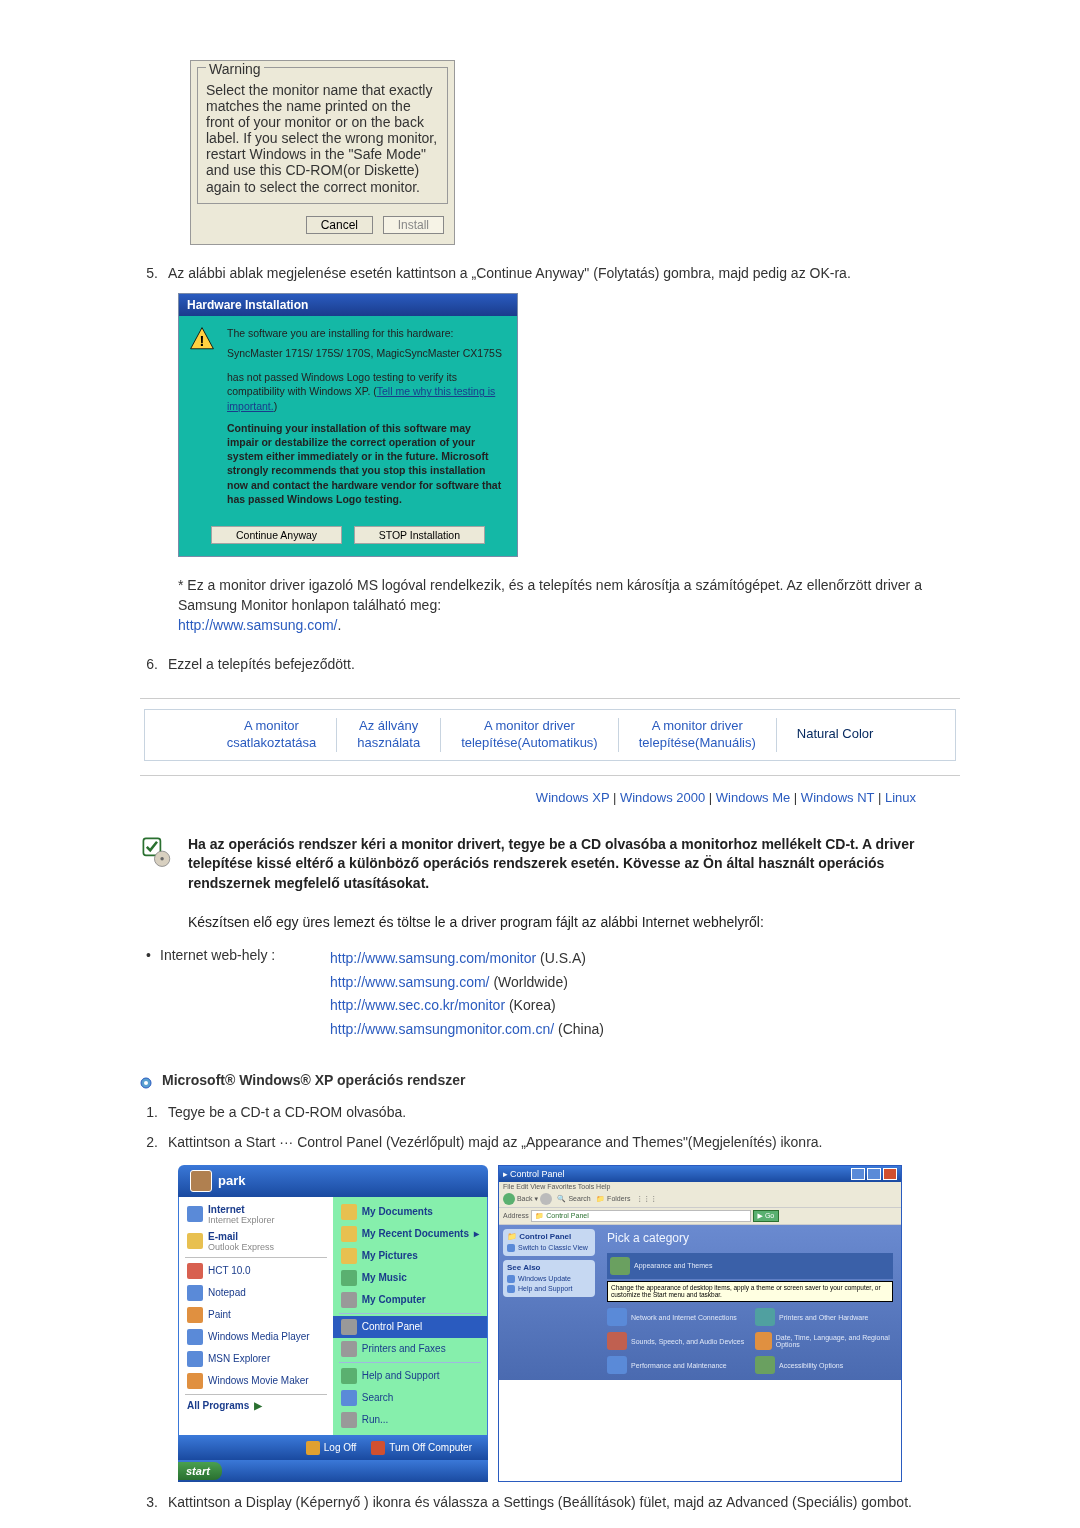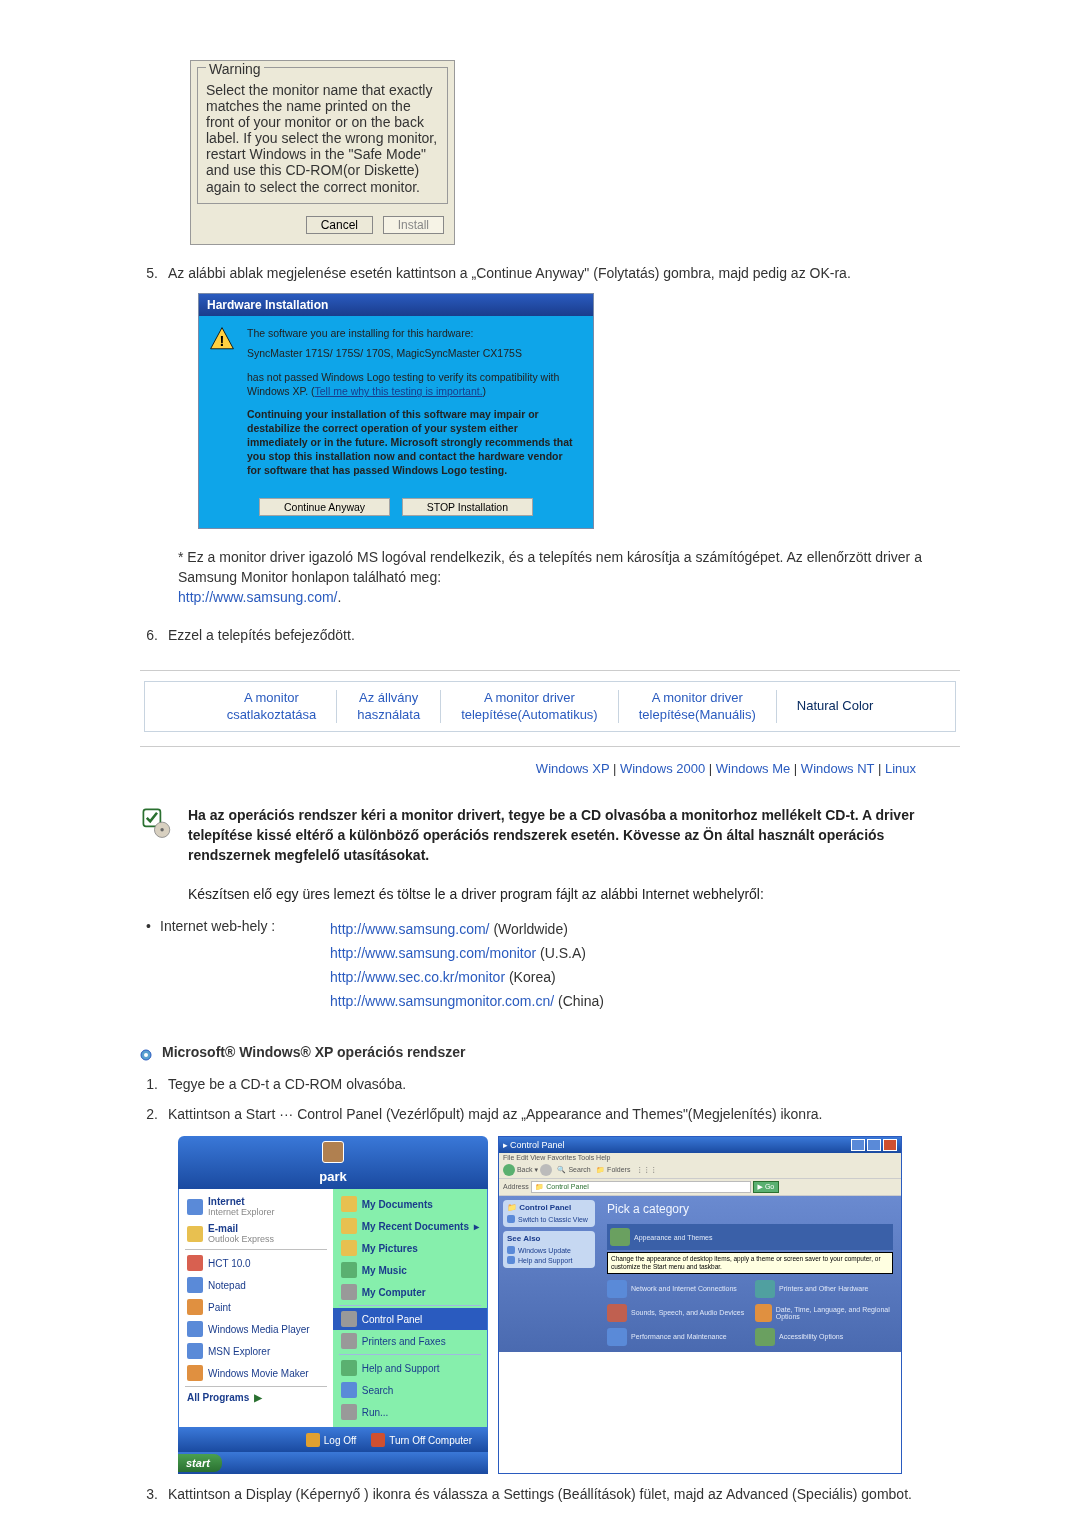--- a/index.html
+++ b/index.html
@@ -71,24 +71,24 @@
   }
   .step .num {
     width: 28px;
     flex: 0 0 28px;
     text-align: right;
     padding-right: 10px;
   }
   .step .txt { flex: 1; padding-right: 40px; }
   
   .hwi {
-    width: 396px;
-    margin-left: 58px;
+    width: 340px;
+    margin-left: 38px;
     border: 1px solid #7a8aa8;
-    background: #0ea5e9;
+    background: #14b8a6;
     font-family: Tahoma, sans-serif;
   }
   .hwi-title {
     background: linear-gradient(#2a5bbf, #1a3c8c);
     color: #fff;
     font-size: 12px;
     font-weight: bold;
     padding: 4px 8px;
   }
   .hwi-body {
@@ -224,21 +224,20 @@
   .sm-header {
     background: linear-gradient(#3a78d8, #1a4aa0);
     color: #fff;
     padding: 5px 12px;
     font-size: 13px;
     font-weight: bold;
     border-radius: 6px 6px 0 0;
     display: flex;
     align-items: center;
     gap: 6px;
-    flex-direction: column;
   }
   .sm-avatar {
     width: 22px; height: 22px; background: #b08050;
     border: 1px solid #fff; border-radius: 3px;
   }
   .sm-body {
     display: flex;
     background: #fff;
     border: 1px solid #3a78d8;
     border-top: none;
@@ -498,22 +497,22 @@
       <span class="b">Ha az operációs rendszer kéri a monitor drivert, tegye be a CD olvasóba a monitorhoz mellékelt CD-t. A driver telepítése kissé eltérő a különböző operációs rendszerek esetén. Kövesse az Ön által használt operációs rendszernek megfelelő utasításokat.</span><br><br>
       <span>Készítsen elő egy üres lemezt és töltse le a driver program fájlt az alábbi Internet webhelyről:</span>
     </div>
   </div>
 
   <div class="dl-row">
     <div class="dl-label">
       <span class="bullet">•</span><span>Internet web-hely :</span>
     </div>
     <div class="dl-links">
+      <div><a>http://www.samsung.com/monitor</a><span> (U.S.A)</span></div>
       <div><a>http://www.samsung.com/</a><span> (Worldwide)</span></div>
-      <div><a>http://www.samsung.com/monitor</a><span> (U.S.A)</span></div>
       <div><a>http://www.sec.co.kr/monitor</a><span> (Korea)</span></div>
       <div><a>http://www.samsungmonitor.com.cn/</a><span> (China)</span></div>
     </div>
   </div>
 
   <div class="os-heading">
     <span class="dot">
       <svg viewBox="0 0 12 12">
           <circle cx="6" cy="6" r="5" fill="#5aa0d0" stroke="#2a5bbf"></circle>
           <circle cx="6" cy="6" r="2" fill="#fff"></circle>

